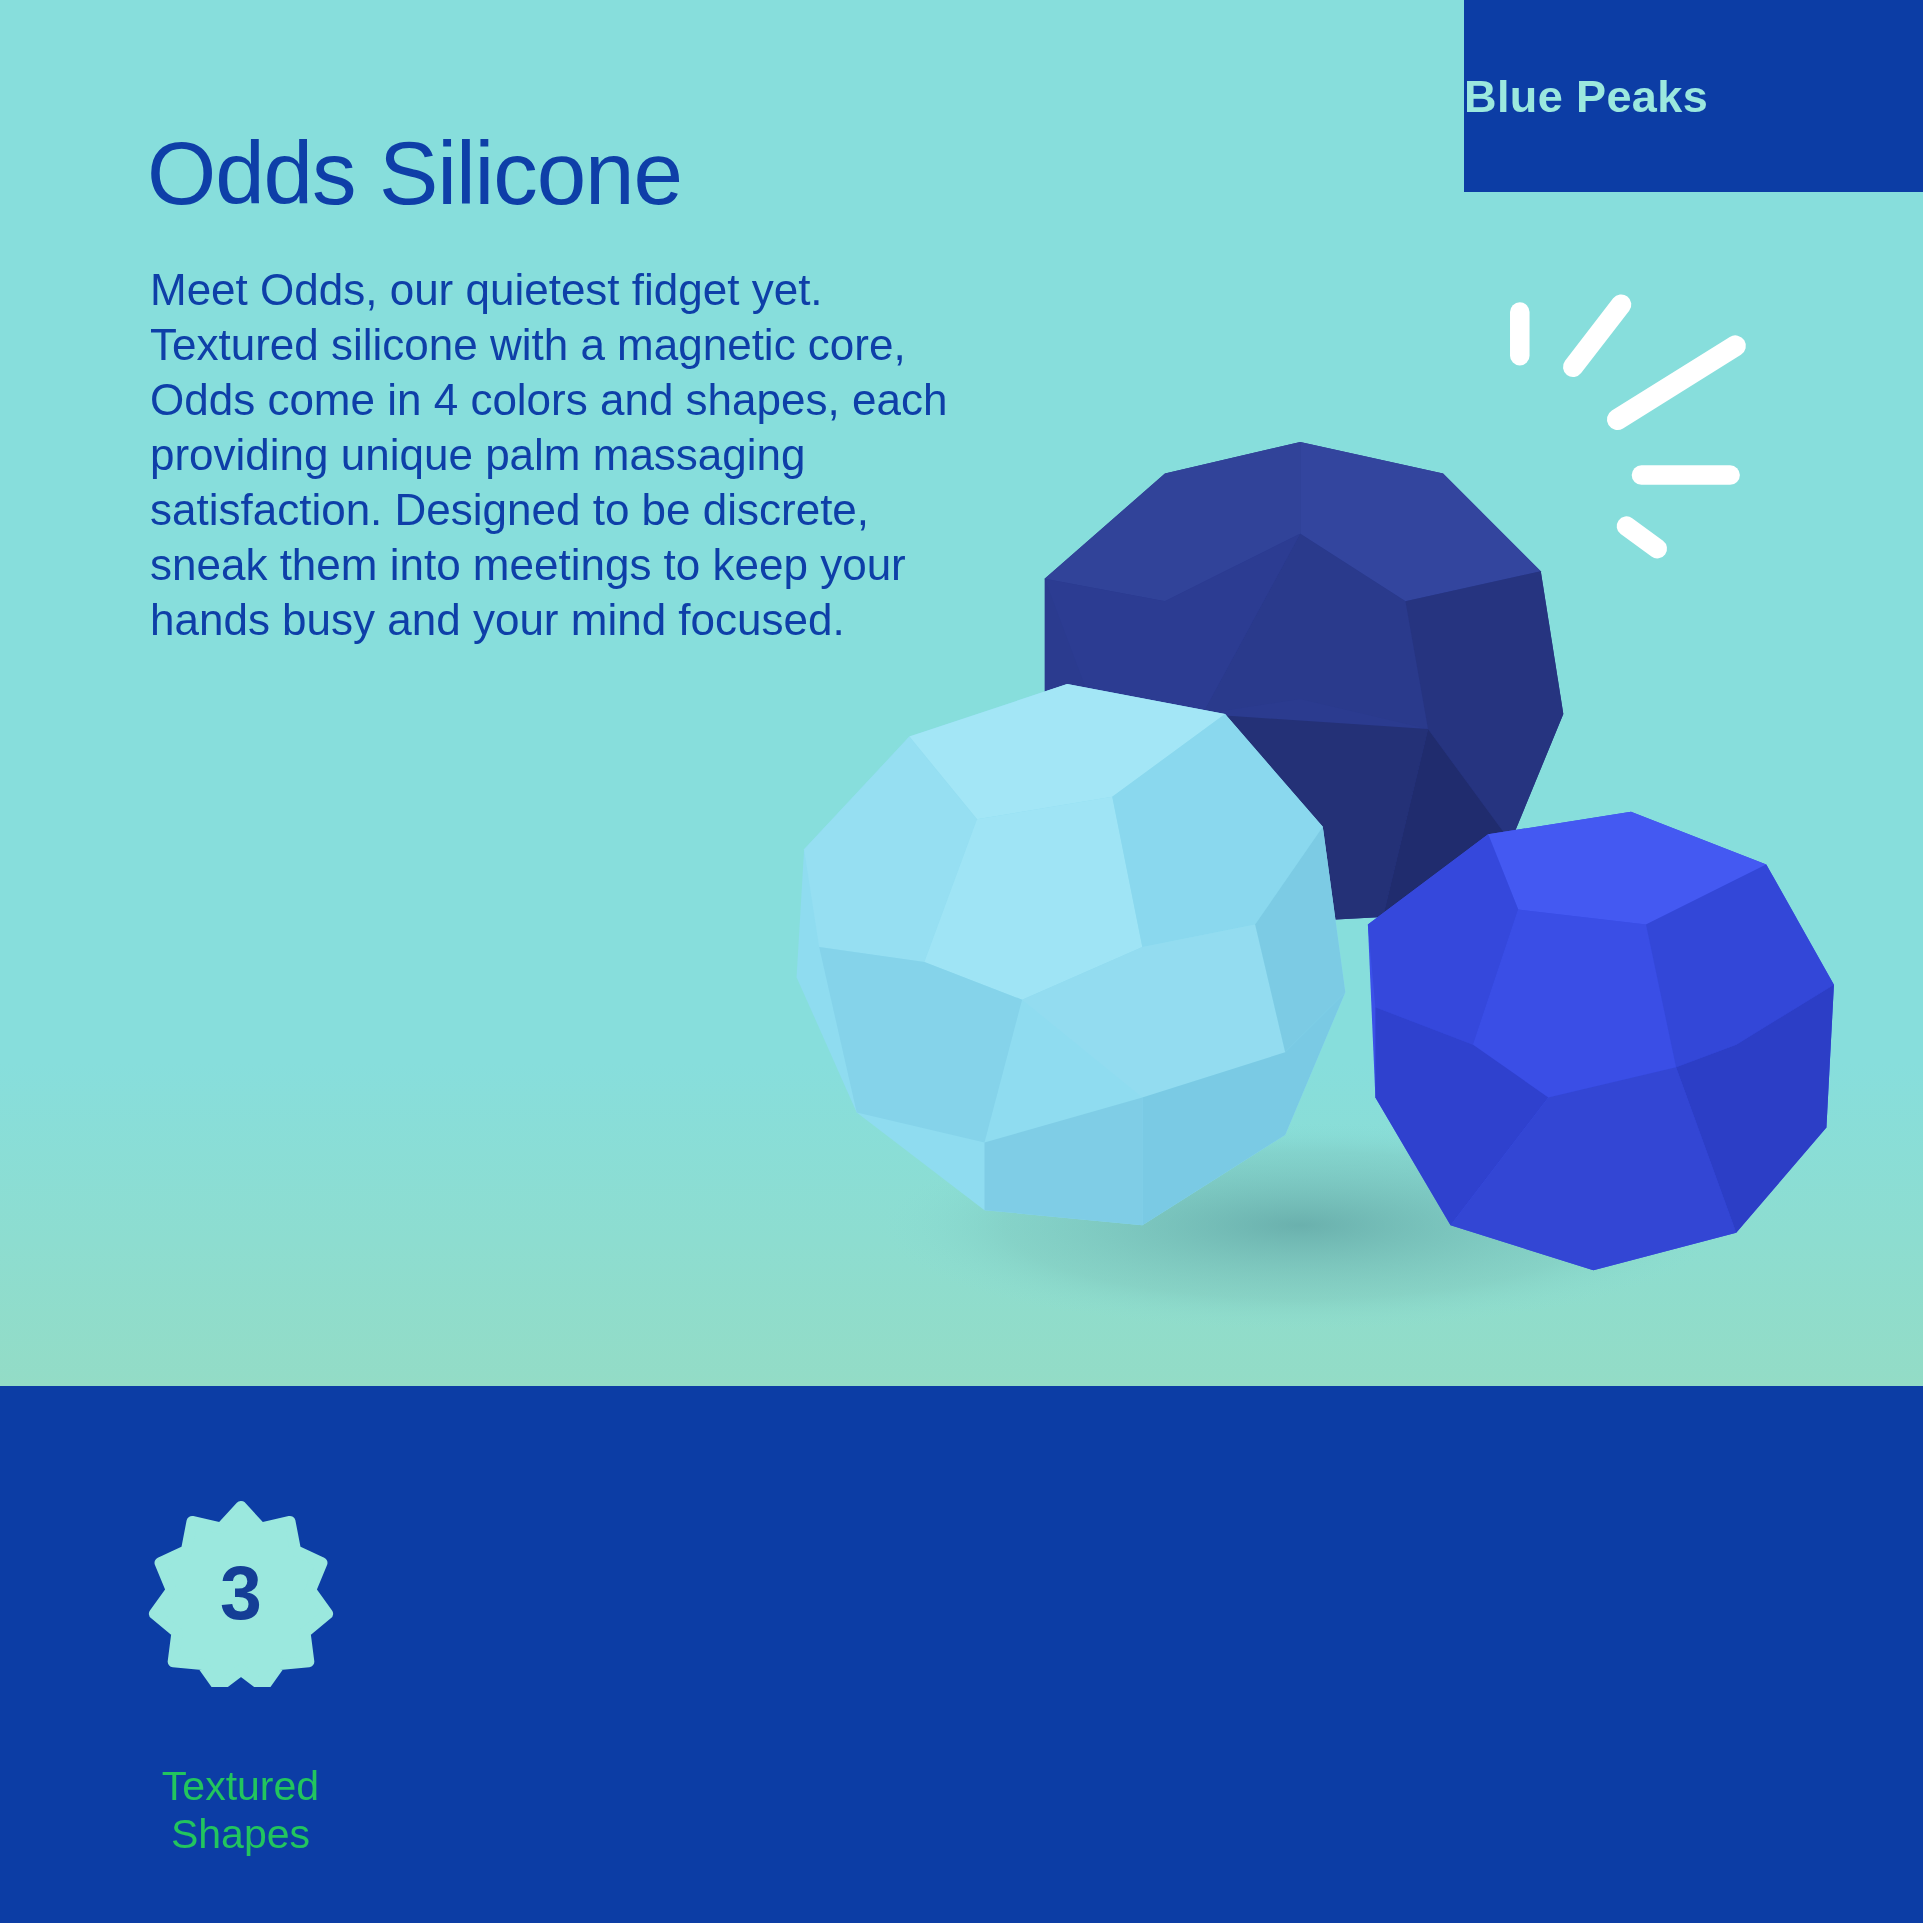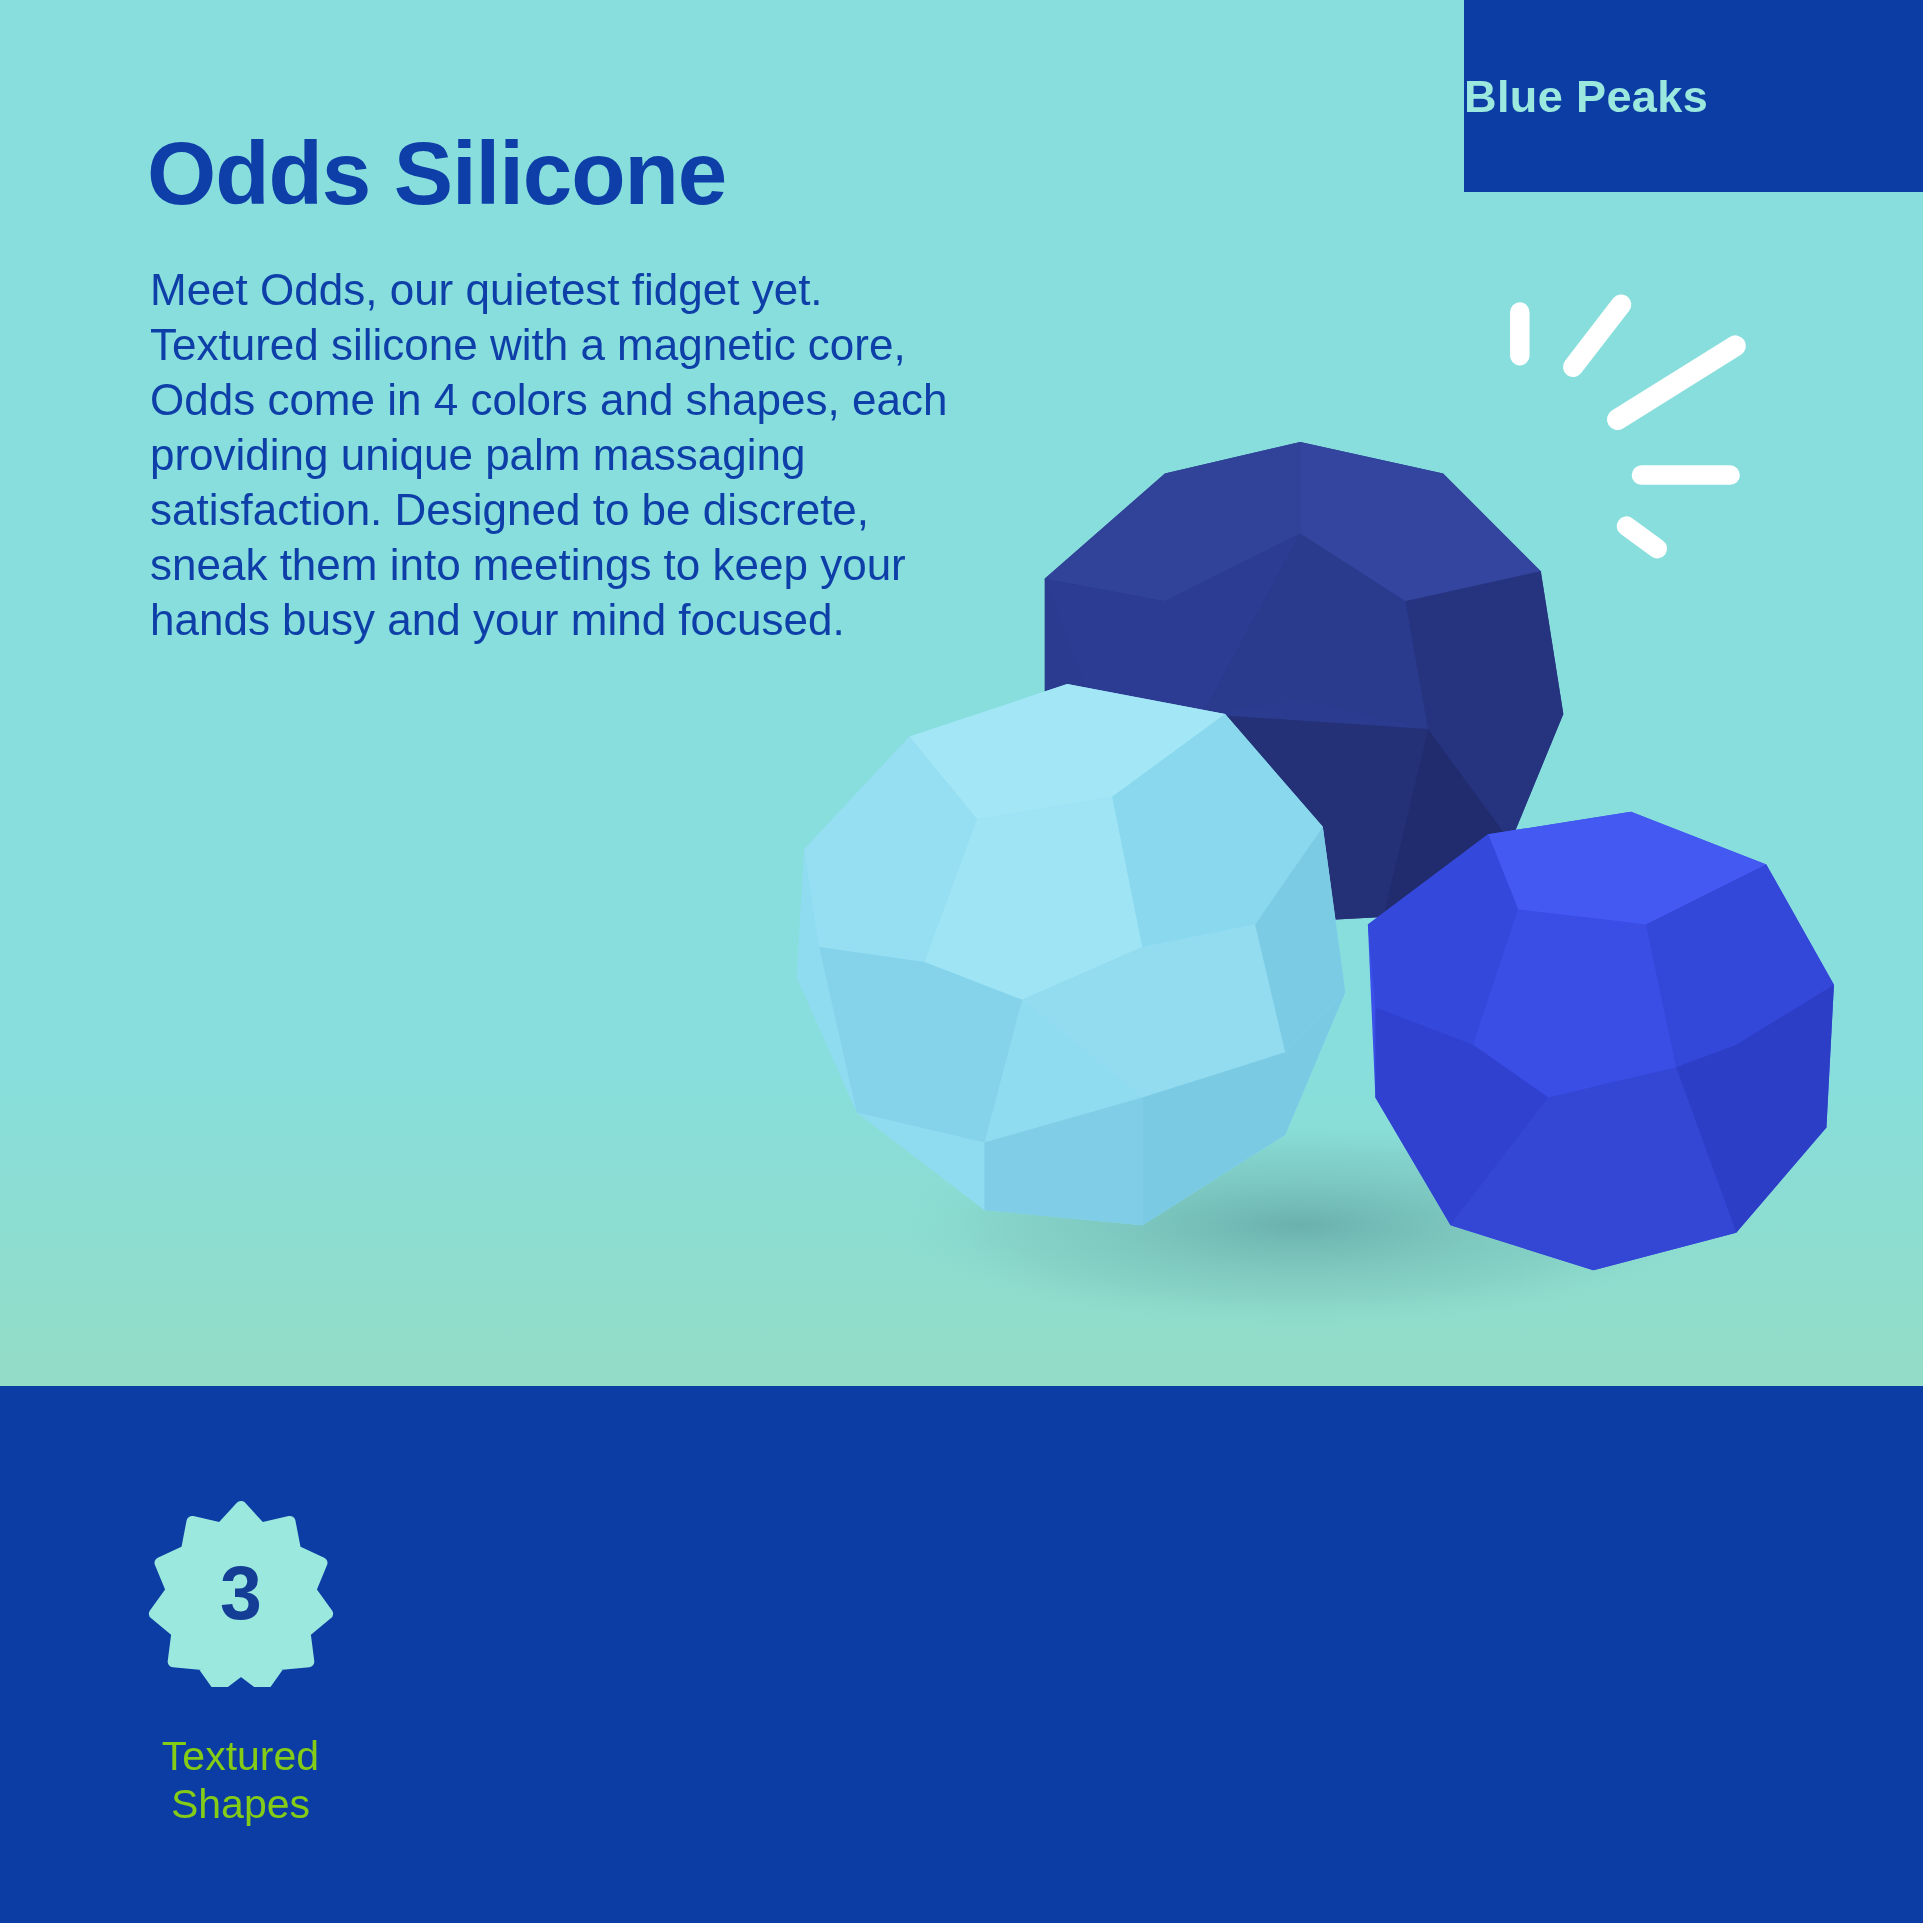--- a/index.html
+++ b/index.html
@@ -17,21 +17,21 @@
          background:linear-gradient(180deg,#87DEDC 0%,#8DDDD0 55%,#93DCC6 100%);}
 
   
   .brand-badge{position:absolute;left:1464px;top:0;width:460px;height:192px;
         background:#0C3DA5;display:flex;align-items:center;justify-content:flex-start;}
   .brand-badge .brand-text{color:#9BE8DE;font-size:45px;font-weight:bold;
         letter-spacing:0.4px;line-height:1;}
 
   
   .copy{position:absolute;left:147px;top:126px;width:887px;}
-  .headline{color:#0E3FA8;font-size:89px;font-weight:bold;line-height:1.07;
+  .headline{color:#0E3FA8;font-size:89px;font-weight:normal;line-height:1.07;
         letter-spacing:-1.1px;margin:0;}
   .headline .l2{display:block;}
   .body-copy{color:#0E3FA8;font-size:44px;line-height:55px;margin:3px;
         margin-top:41px;width:842px;}
 
   
   .product{position:absolute;left:774px;top:248px;width:1075px;height:1105px;}
   .product svg{position:absolute;left:0;top:0;}
 
   
@@ -39,21 +39,21 @@
 
   
   .footer{position:absolute;left:0;top:1386px;width:1924px;height:537px;
         background:#0C3DA5;}
   .features{position:absolute;left:0;top:0;width:1924px;height:537px;
         display:grid;grid-template-columns:repeat(4,1fr);}
   .feature{display:flex;flex-direction:column;align-items:center;
         padding-top:113px;}
   .feature-icon{width:188px;height:188px;display:flex;align-items:center;
         justify-content:center;}
-  .feature-label{margin-top:45px;color:#84cc16;font-size:41px;line-height:48px;
+  .feature-label{margin-top:75px;color:#22c55e;font-size:41px;line-height:48px;
         text-align:center;white-space:pre-line;}
 </style>
 </head>
 <body>
 
 <div class="poster">
 
   <div class="stage">
     <div class="stage-floor"></div>
 

